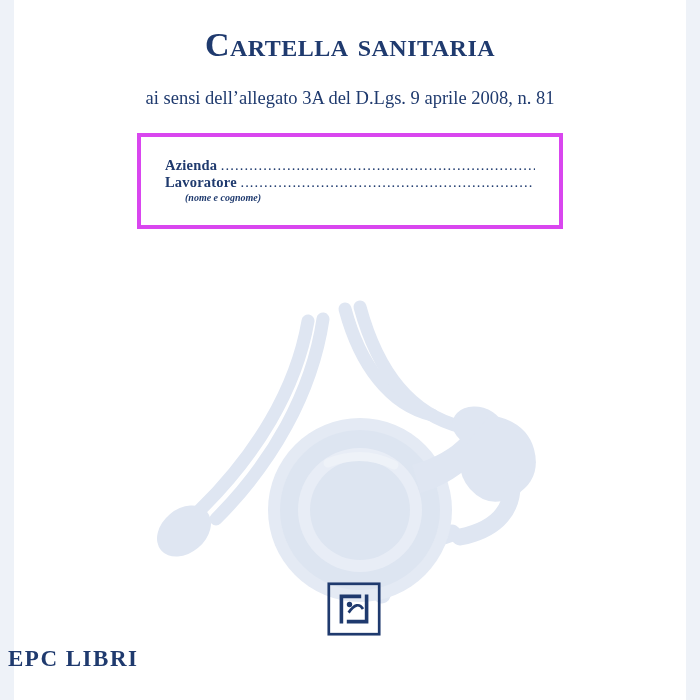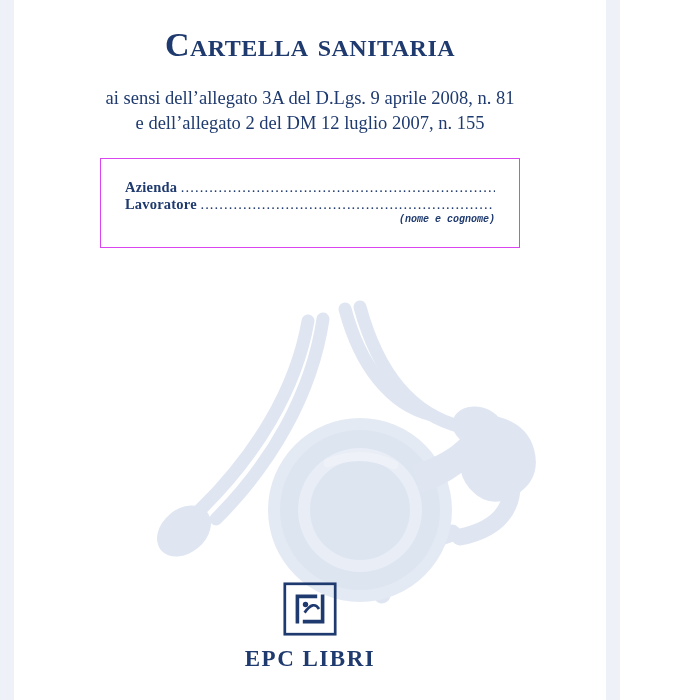--- a/index.html
+++ b/index.html
@@ -9,21 +9,21 @@
   }
   body {
     width: 700px;
     height: 700px;
     font-family: "Liberation Serif", serif;
     overflow: hidden;
   }
 
   #cover {
     position: relative;
-    width: 620px;
+    width: 700px;
     height: 700px;
     background: #ffffff;
     overflow: hidden;
   }
 
   
   .edge {
     position: absolute;
     top: 0;
     bottom: 0;
@@ -69,52 +69,50 @@
     color: #1f3a6e;
     font-size: 18.5px;
     line-height: 1.35;
     margin-top: 22px;
   }
   .subtitle div { white-space: nowrap; }
 
   .formbox {
     margin: 22px auto 0 auto;
     width: 370px;
-    border: 1px solid #d946ef;
+    border: 4px solid #d946ef;
     background: rgba(255,255,255,0.75);
     padding: 20px 24px 22px 24px;
     box-sizing: content-box;
   }
   .field {
     color: #1f3a6e;
     font-size: 14.5px;
     white-space: nowrap;
     overflow: hidden;
   }
   .field .label { font-weight: bold; letter-spacing: .2px; }
   .field .dots { letter-spacing: 1.1px; }
   .field.second { }
   .hint {
-    text-align: right;
+    text-align: left;
     color: #1f3a6e;
     font-size: 10px;
     font-style: italic;
     font-weight: bold;
     margin-top: 1px;
     margin-left: 20px;
-    font-family: Liberation Mono, monospace;
   }
 
   
   .publisher {
     position: absolute;
-    left: 0;
+    left: 8px;
     right: 0;
     bottom: 28px;
-    text-align: center;
   }
   .logo-mark {
     width: 54px;
     height: 54px;
     margin: 0 auto 10px auto;
     display: block;
   }
   .publisher-name {
     color: #1f3a6e;
     font-weight: bold;
@@ -163,21 +161,20 @@
   </svg>
 
   <div class="content">
 
     <div class="title">
       <span>Cartella sanitaria</span>
     </div>
 
     <div class="subtitle">
       <div>ai sensi dell’allegato 3A del D.Lgs. 9 aprile 2008, n. 81</div>
-      <div>e dell’allegato 2 del DM 12 luglio 2007, n. 155</div>
     </div>
 
     <div class="formbox">
       <div class="field">
         <span class="label">Azienda</span>
         <span class="dots">...................................................................</span>
       </div>
       <div class="field second">
         <span class="label">Lavoratore</span>
         <span class="dots">..............................................................</span>

